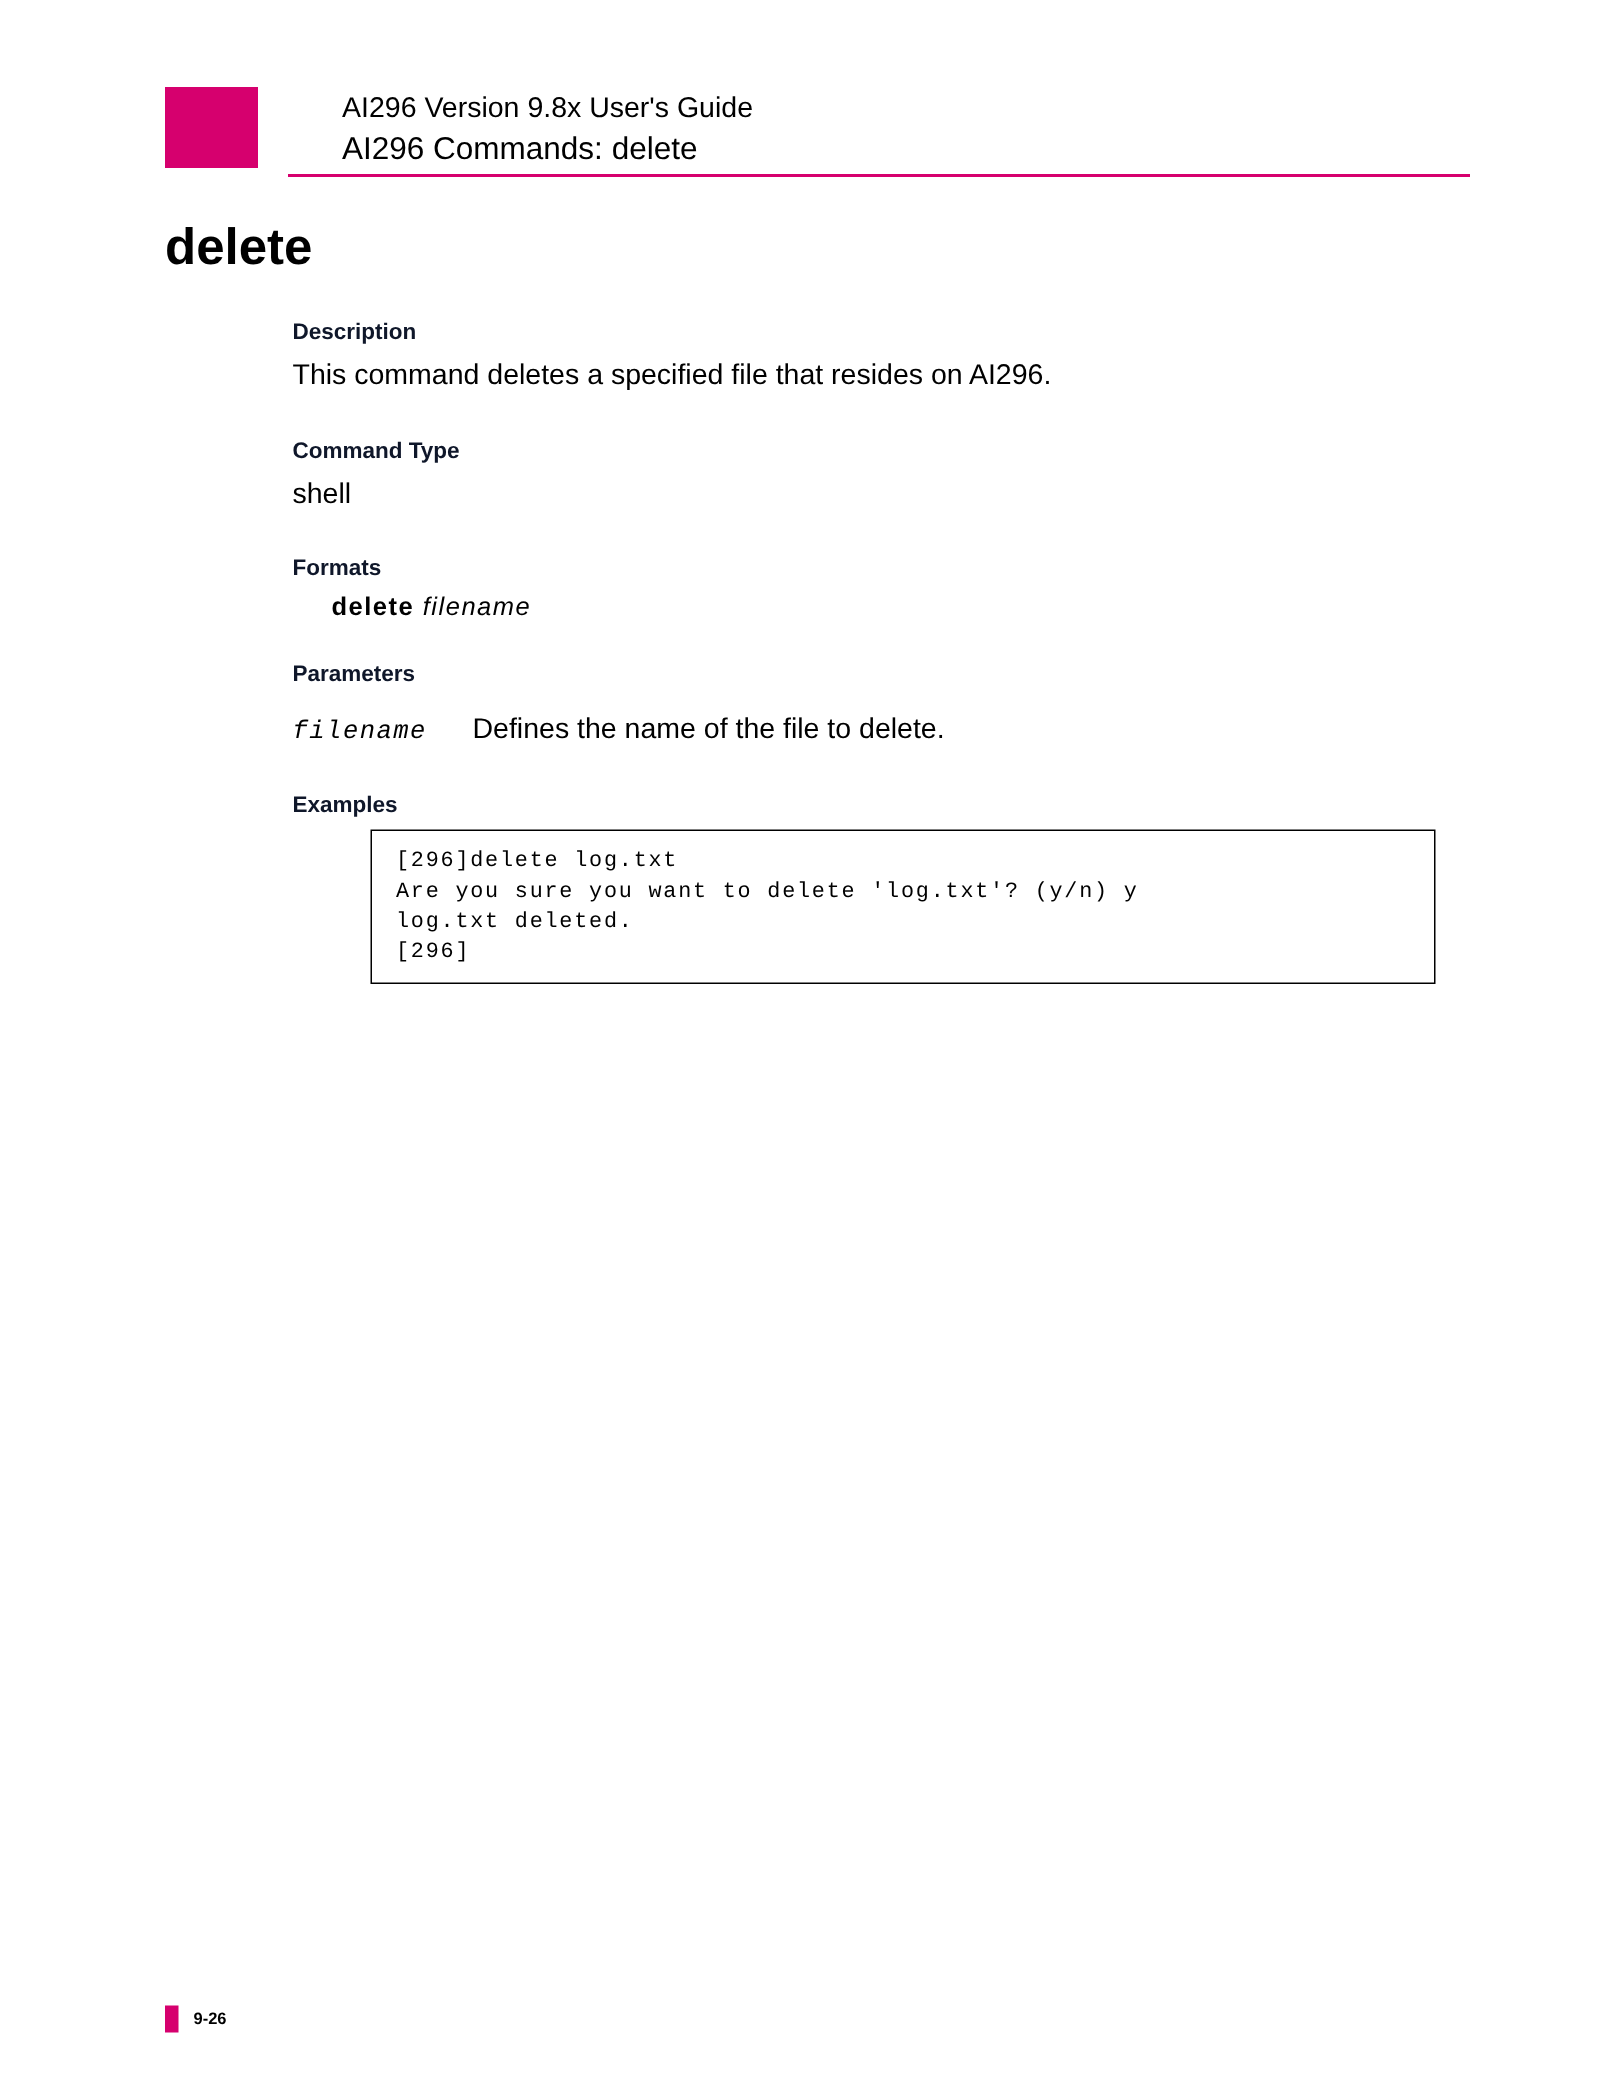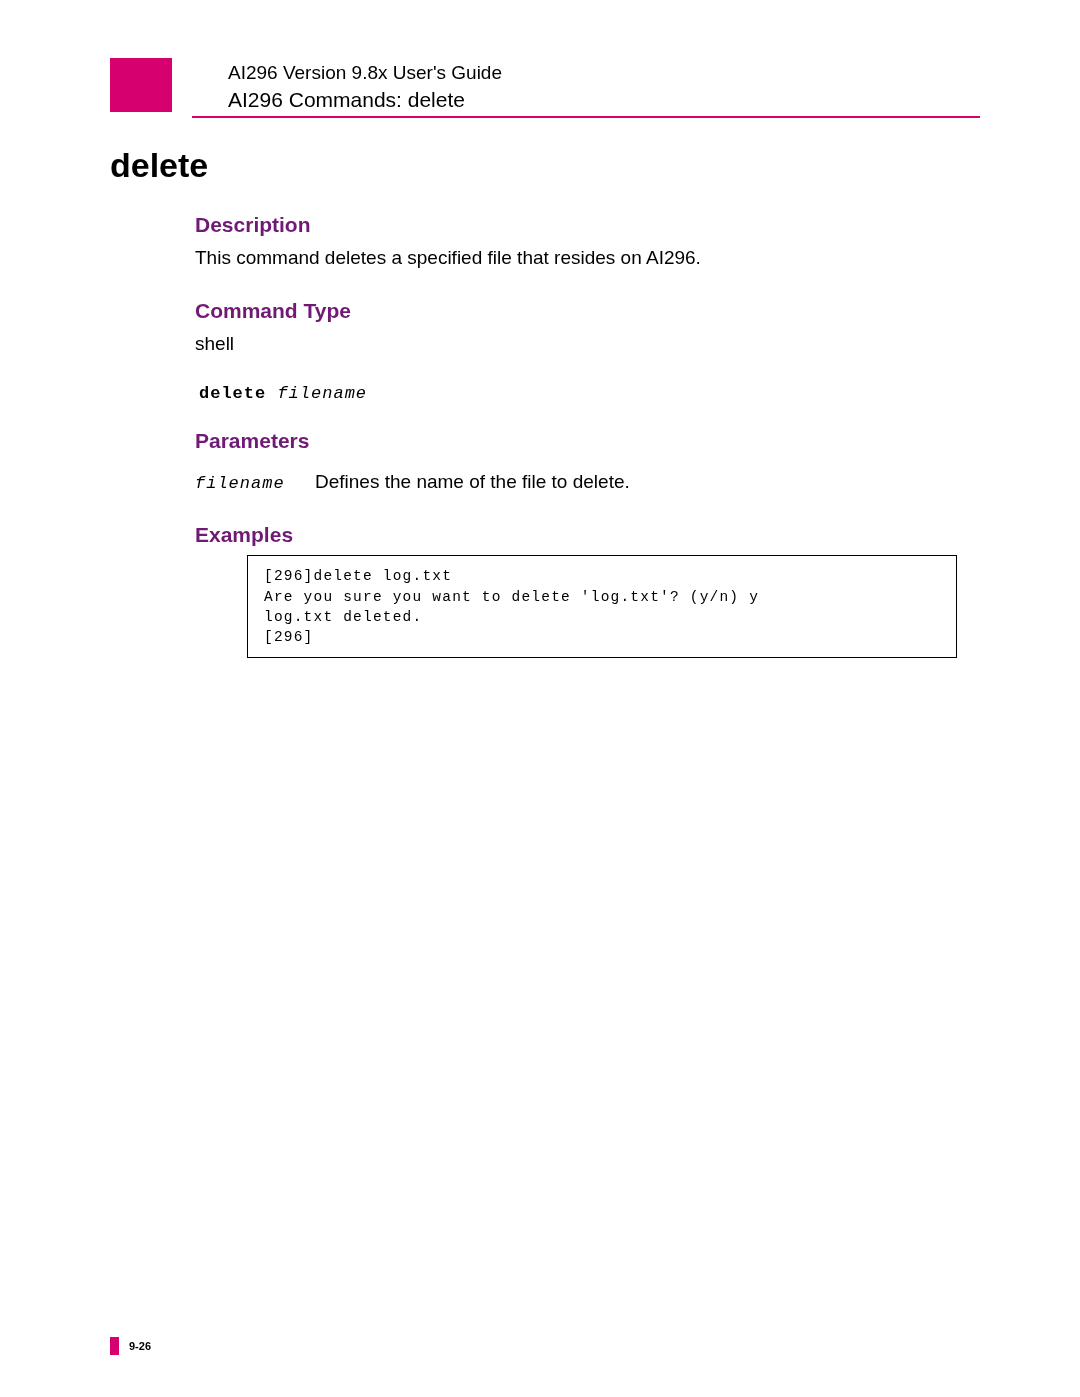--- a/index.html
+++ b/index.html
@@ -55,37 +55,37 @@
       font-size: 34px;
       font-weight: bold;
       color: #000;
       margin-bottom: 28px;
       margin-left: 0;
     }
     .content {
       margin-left: 85px;
     }
     .section-heading {
-      font-size: 21px;
-      font-weight: bold;
-      color: #701a75;
+      font-size: 15px;
+      font-weight: bold;
+      color: #0f172a;
       margin-bottom: 8px;
     }
     .body-text {
       font-size: 19px;
       color: #000;
       line-height: 1.35;
       margin-bottom: 28px;
     }
     .formats-line {
-      font-family: Liberation Mono, monospace;
+      font-family: Liberation Sans, sans-serif;
       font-size: 17px;
       font-weight: bold;
       letter-spacing: 1px;
-      margin-left: 4px;
+      margin-left: 26px;
       margin-bottom: 26px;
     }
     .formats-line .param-italic {
       font-style: italic;
       font-weight: normal;
     }
     .params-table {
       margin-top: 18px;
       margin-bottom: 30px;
     }
@@ -162,20 +162,21 @@
   <h1 class="page-title">delete</h1>
 
   <div class="content">
 
     <div class="section-heading">Description</div>
     <div class="body-text">This command deletes a specified file that resides on AI296.</div>
 
     <div class="section-heading">Command Type</div>
     <div class="body-text">shell</div>
 
+    <div class="section-heading">Formats</div>
     <div class="formats-line">
       <span>delete </span><span class="param-italic">filename</span>
     </div>
 
     <div class="section-heading">Parameters</div>
     <div class="params-table">
       <div class="params-row">
         <div class="param-name">filename</div>
         <div class="param-desc">Defines the name of the file to delete.</div>
       </div>

